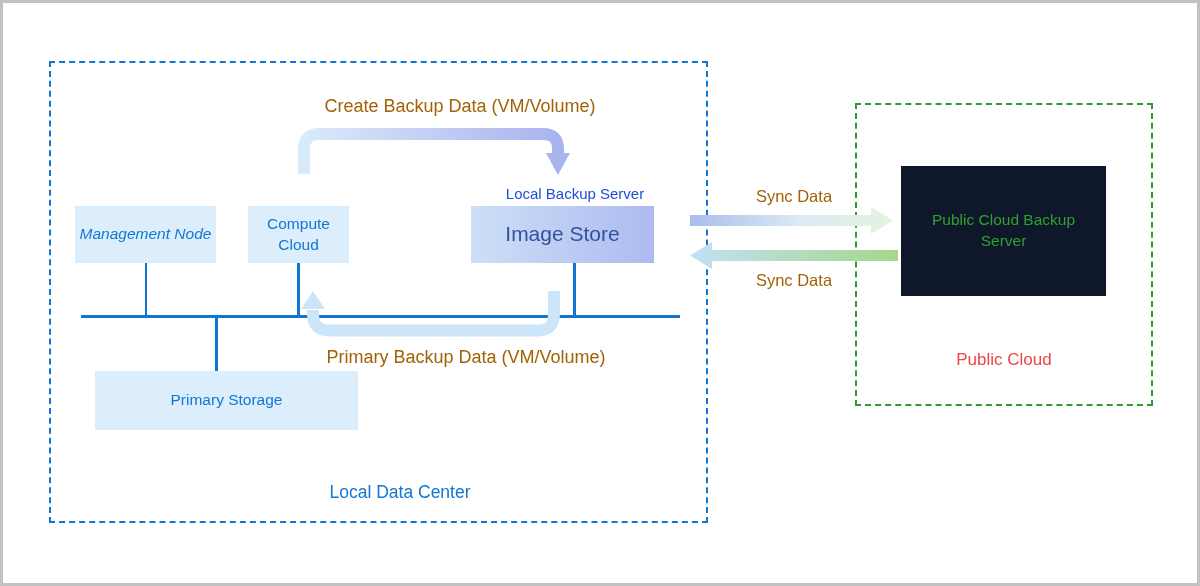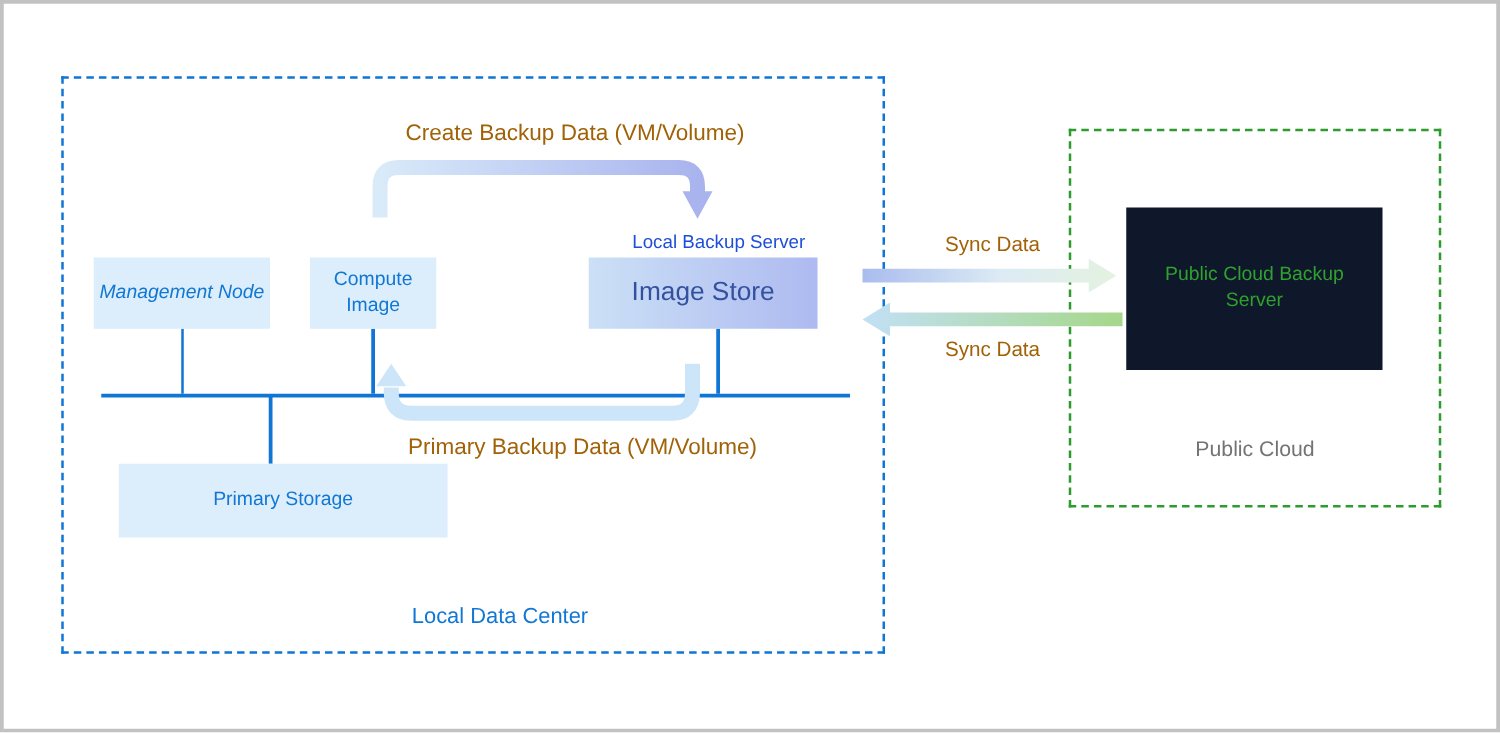--- a/index.html
+++ b/index.html
@@ -73,21 +73,21 @@
   .lbl-sync-top    { left: 721px; top: 184px; width: 140px; font-size: 16.5px; }
   .lbl-sync-bottom { left: 721px; top: 268px; width: 140px; font-size: 16.5px; }
 
   
   .lbl-local-dc {
     left: 297px; top: 479px; width: 200px;
     text-align: center; color: #1177d4; font-size: 17.5px;
   }
   .lbl-public-cloud {
     left: 901px; top: 347px; width: 200px;
-    text-align: center; color: #737373; font-size: 17px;
+    text-align: center; color: #ef4444; font-size: 17px;
   }
 
   
   .line { background: #1076d5; }
   .bus            { left: 78px;  top: 312px; width: 599px; height: 2.5px; }
   .conn-mgmt      { left: 141.5px; top: 260px; width: 2.5px; height: 52px; }
   .conn-compute   { left: 294px;   top: 260px; width: 2.5px; height: 52px; }
   .conn-imgstore  { left: 570px;   top: 260px; width: 2.5px; height: 52px; }
   .conn-primary   { left: 212px;   top: 314px; width: 2.5px; height: 54px; }
 
@@ -141,21 +141,21 @@
     <polygon points="687,212 868,212 868,204 890,217.5 868,231 868,223 687,223" fill="url(#gradSyncR)"></polygon>
 
     <polygon points="895,247 709,247 709,239 687,252.5 709,266 709,258 895,258" fill="url(#gradSyncL)"></polygon>
   </svg>
 
   <div class="abs node node-blue node-mgmt">
     <span>Management Node</span>
   </div>
 
   <div class="abs node node-blue node-compute">
-    <span>Compute Image</span>
+    <span>Compute Cloud</span>
   </div>
 
   <div class="abs lbl-backup-server">Local Backup Server</div>
 
   <div class="abs node node-imgstore">
     <span>Image Store</span>
   </div>
 
   <div class="abs node node-blue node-primary">
     <span>Primary Storage</span>

